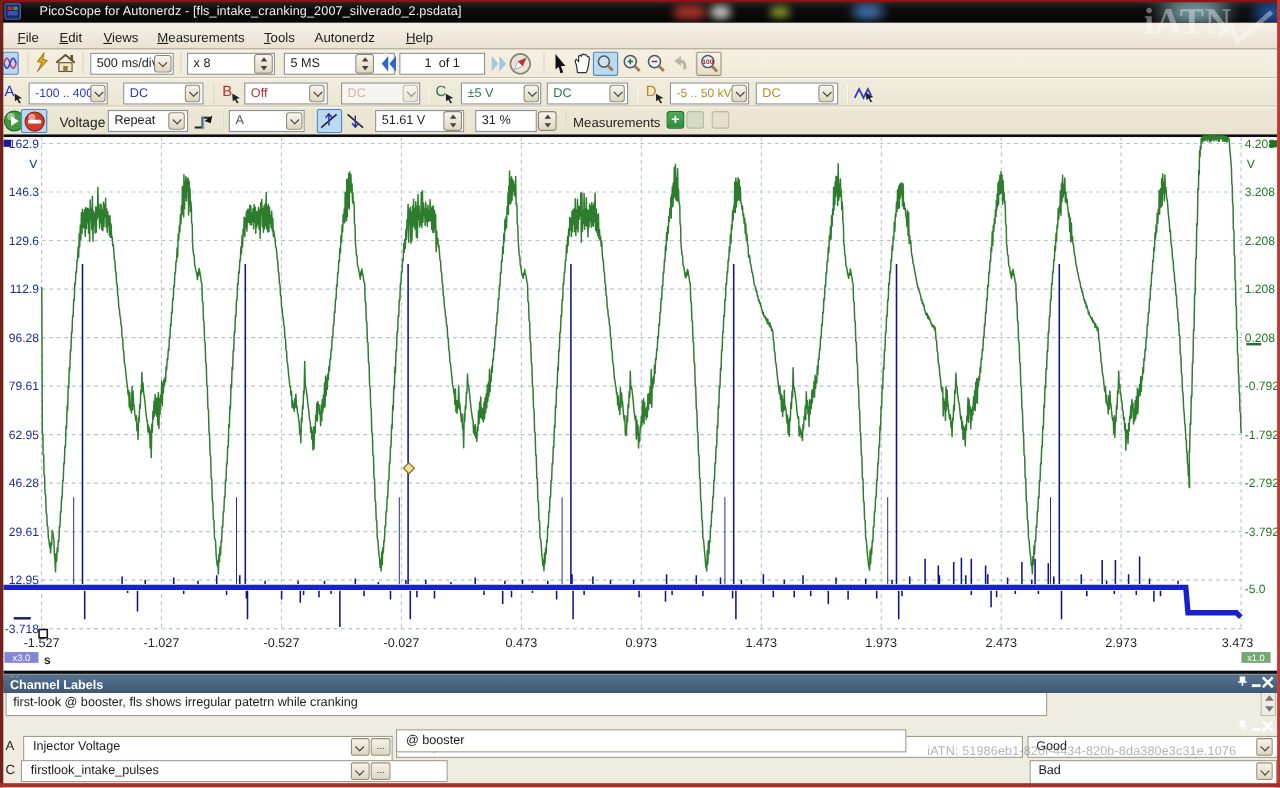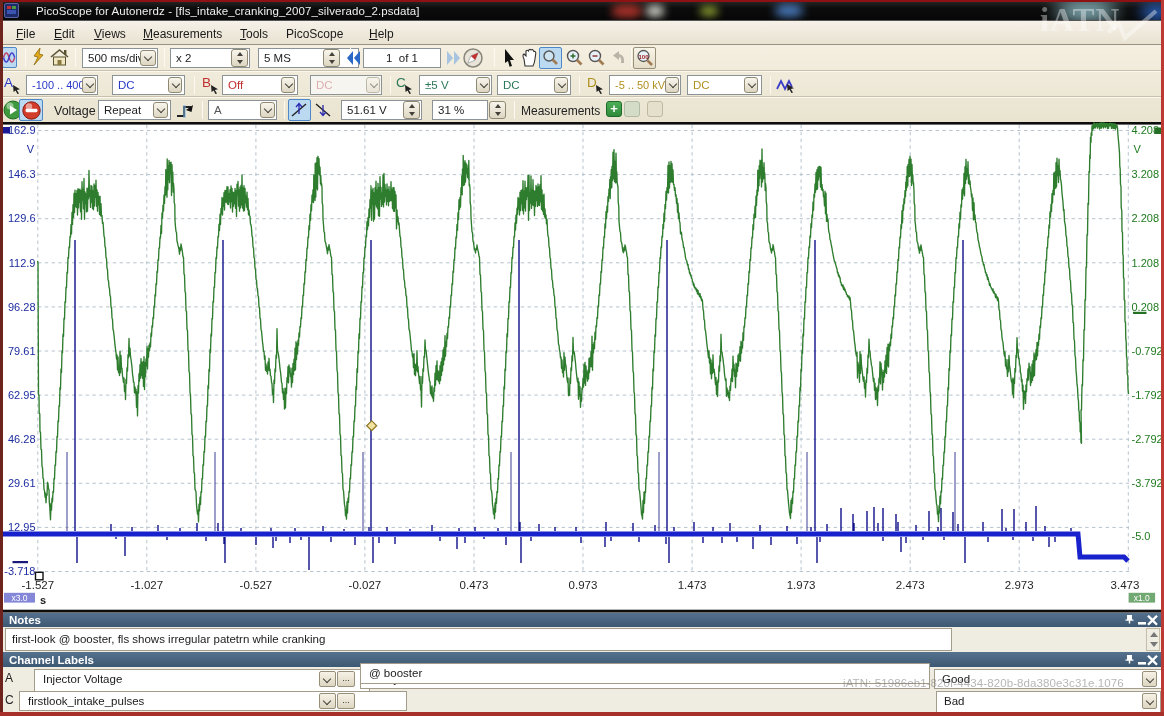--- a/index.html
+++ b/index.html
@@ -41,21 +41,21 @@
 <svg class="abs" style="left:1102px;top:8px;z-index:60" width="60" height="34">
     <path d="M6,24 L17,16 L23,30 L54,3" stroke="rgba(255,255,255,0.38)" stroke-width="4.2" fill="none"></path>
   </svg>
 
 <div class="abs" style="left:3px;top:21px;width:1158px;height:23px;background:linear-gradient(#f6f1e8,#e9e2d2)"></div>
 <div class="menu-item" style="left:16px;top:27px"><u>F</u>ile</div>
 <div class="menu-item" style="left:54px;top:27px"><u>E</u>dit</div>
 <div class="menu-item" style="left:94px;top:27px"><u>V</u>iews</div>
 <div class="menu-item" style="left:143px;top:27px"><u>M</u>easurements</div>
 <div class="menu-item" style="left:240px;top:27px"><u>T</u>ools</div>
-<div class="menu-item" style="left:286px;top:27px">PicoScope</div>
+<div class="menu-item" style="left:286px;top:27px">Autonerdz</div>
 <div class="menu-item" style="left:369px;top:27px"><u>H</u>elp</div>
 <div class="abs" style="left:0;top:44px;width:1164px;height:1px;background:#9a9180"></div>
 
 <div class="abs" style="left:3px;top:45px;width:1158px;height:77px;background:linear-gradient(#f4efe0,#e9e3d0)"></div>
 <div class="abs" style="left:3px;top:70px;width:1158px;height:1px;background:#c9c1ab"></div>
 <div class="abs" style="left:3px;top:71px;width:1158px;height:1px;background:#fbf8f0"></div>
 <div class="abs" style="left:3px;top:96px;width:1158px;height:1px;background:#c9c1ab"></div>
 <div class="abs" style="left:3px;top:97px;width:1158px;height:1px;background:#fbf8f0"></div>
 
 <div class="selbtn" style="left:2px;top:47px;width:15px;height:21px">
@@ -71,21 +71,21 @@
 <svg class="abs" style="left:49px;top:47px" width="21" height="20">
     <path d="M2,10 L10.5,3 L19,10" stroke="#5a5230" stroke-width="1.6" fill="none"></path>
     <rect x="4.5" y="10" width="12" height="8" fill="#f0e6c0" stroke="#5a5230"></rect>
     <rect x="8.5" y="13" width="4" height="5" fill="#8a7a40"></rect>
     <rect x="15" y="3" width="2.4" height="5" fill="#5a5230"></rect>
   </svg>
 <div class="sep" style="left:75px;top:48px;height:19px"></div>
 <div class="box" style="left:82px;top:48px;width:76px">500 ms/div</div>
 <div class="vbtn" style="left:140px;top:50px"></div>
 <div class="sep" style="left:164px;top:48px;height:19px"></div>
-<div class="box" style="left:170px;top:48px;width:80px">x 2</div>
+<div class="box" style="left:170px;top:48px;width:80px">x 8</div>
 <div class="spin" style="left:231px;top:49px"></div>
 <div class="box" style="left:258px;top:48px;width:101px">5 MS</div>
 <div class="spin" style="left:323px;top:49px"></div>
 <div class="sep" style="left:350px;top:48px;height:19px"></div>
 <svg class="abs" style="left:343px;top:48px" width="19" height="20">
     <path d="M10,3 L4,10 L10,17 Z M17,3 L11,10 L17,17 Z" fill="#2a68c8"></path>
   </svg>
 <div class="box" style="left:363px;top:48px;width:78px;text-align:center;padding-left:0">1&nbsp; of 1</div>
 <svg class="abs" style="left:443px;top:48px" width="19" height="20">
     <path d="M4,3 L10,10 L4,17 Z M11,3 L17,10 L11,17 Z" fill="#a8c4e0"></path>
@@ -274,43 +274,43 @@
 <div class="hdr" style="top:612.5px;height:14.5px">
     <span style="position:absolute;left:6px;top:1px">Notes</span>
   </div>
 <div class="fld" style="left:5px;top:627.5px;width:947px;height:23.5px">
     <span style="position:absolute;left:6px;top:4px;font-size:11.5px">first-look @ booster, fls shows irregular patetrn while cranking</span>
   </div>
 <div class="abs" style="left:1146px;top:627.5px;width:14px;height:23.5px;background:#efece2;border:1px solid #c4bca6">
  <div style="position:absolute;left:2.5px;top:3px;border-left:4px solid transparent;border-right:4px solid transparent;border-bottom:5px solid #777"></div>
  <div style="position:absolute;left:2.5px;bottom:3px;border-left:4px solid transparent;border-right:4px solid transparent;border-top:5px solid #777"></div>
 </div>
-<div class="hdr" style="top:652px;height:15px">
+<div class="hdr" style="top:615px;height:15px">
     <span style="position:absolute;left:6px;top:1.5px">Channel Labels</span>
   </div>
 <div class="abs" style="left:5px;top:671px;font-size:12px;color:#222">A</div>
-<div class="fld" style="left:34px;top:668.5px;width:336px;height:33px">
+<div class="fld" style="left:21px;top:668.5px;width:336px;height:33px">
     <span style="position:absolute;left:8px;top:3px">Injector Voltage</span>
   </div>
 <div class="mini" style="left:319px;top:670.5px;width:17px;height:16.5px"></div>
 <div class="abs" style="left:337px;top:670.5px;width:18px;height:16.5px;background:linear-gradient(#f6f2e6,#ddd6c2);border:1px solid #988f78;border-radius:2px;font-size:9px;color:#333;text-align:center;line-height:12px">...</div>
 <div class="fld" style="left:360px;top:668.5px;width:570px;height:20.5px">
     <span style="position:absolute;left:8px;top:3px">#6 injector</span>
   </div>
 <div class="fld" style="left:934px;top:668.5px;width:240px;height:20.5px">
     <span style="position:absolute;left:7px;top:3px">Good</span>
   </div>
 <div class="mini" style="left:1142px;top:670.5px;width:15px;height:16.5px"></div>
 <div class="abs" style="left:5px;top:693px;font-size:12px;color:#222">C</div>
 <div class="fld" style="left:19px;top:690.5px;width:388px;height:20.5px">
     <span style="position:absolute;left:8px;top:3px">firstlook_intake_pulses</span>
   </div>
 <div class="mini" style="left:319px;top:692.5px;width:17px;height:16.5px"></div>
 <div class="abs" style="left:337px;top:692.5px;width:18px;height:16.5px;background:linear-gradient(#f6f2e6,#ddd6c2);border:1px solid #988f78;border-radius:2px;font-size:9px;color:#333;text-align:center;line-height:12px">...</div>
-<div class="fld" style="left:360px;top:663px;width:570px;height:20.5px">
+<div class="fld" style="left:360px;top:663px;width:464px;height:20.5px">
     <span style="position:absolute;left:8px;top:3px">@ booster</span>
   </div>
 <div class="fld" style="left:936px;top:690.5px;width:225px;height:31px">
     <span style="position:absolute;left:7px;top:3px">Bad</span>
   </div>
 <div class="mini" style="left:1142px;top:692.5px;width:15px;height:16.5px"></div>
 <div class="abs" style="left:843px;top:676.5px;font-size:11.5px;font-weight:normal;color:rgba(120,120,120,.55);z-index:50;letter-spacing:.1px">iATN: 51986eb1-820f-4434-820b-8da380e3c31e.1076</div>
 
 <svg class="abs" style="left:1124px;top:613.5px;z-index:5" width="38" height="12">
 <g fill="#fff">

